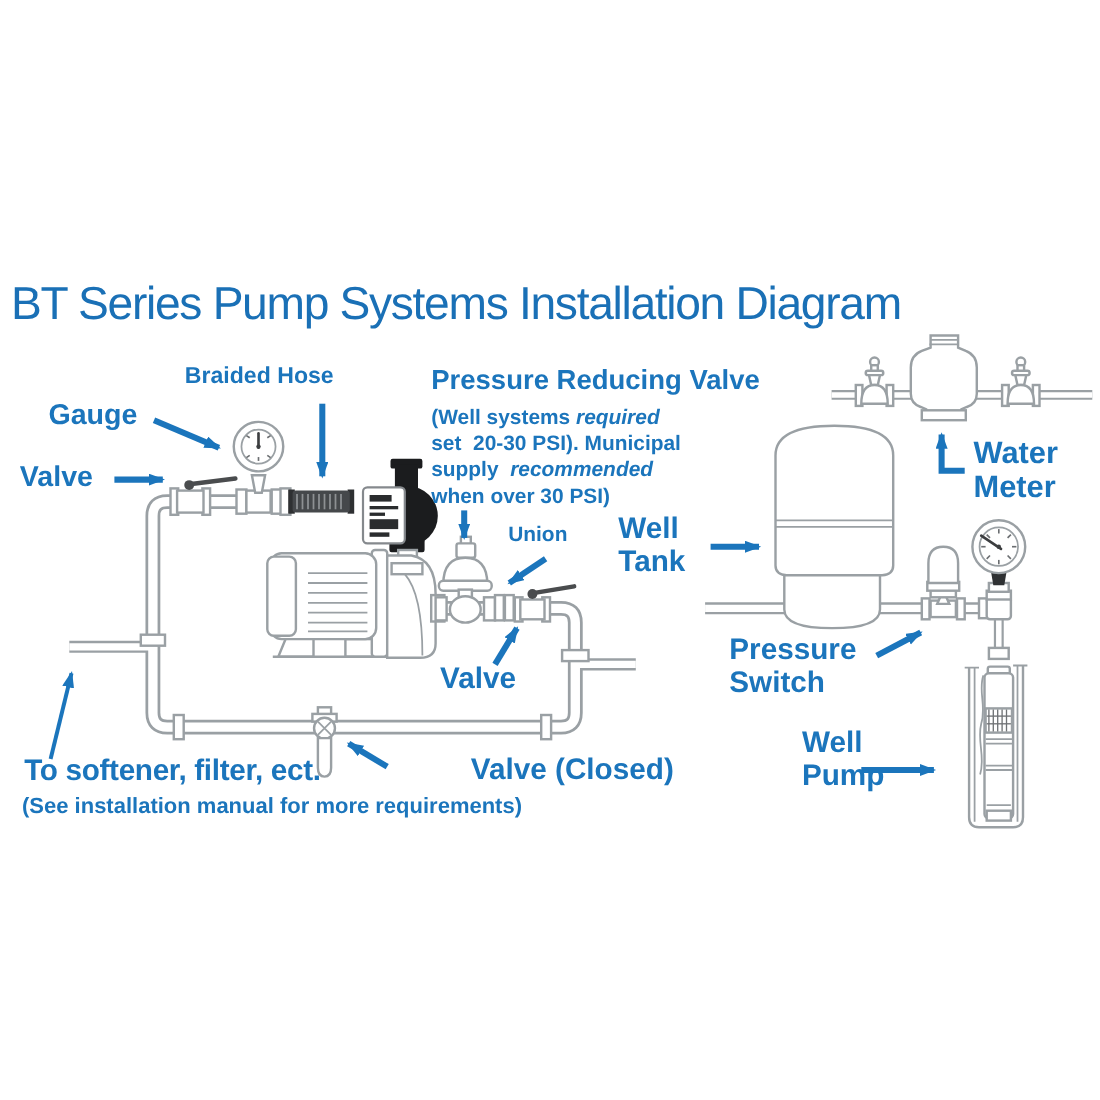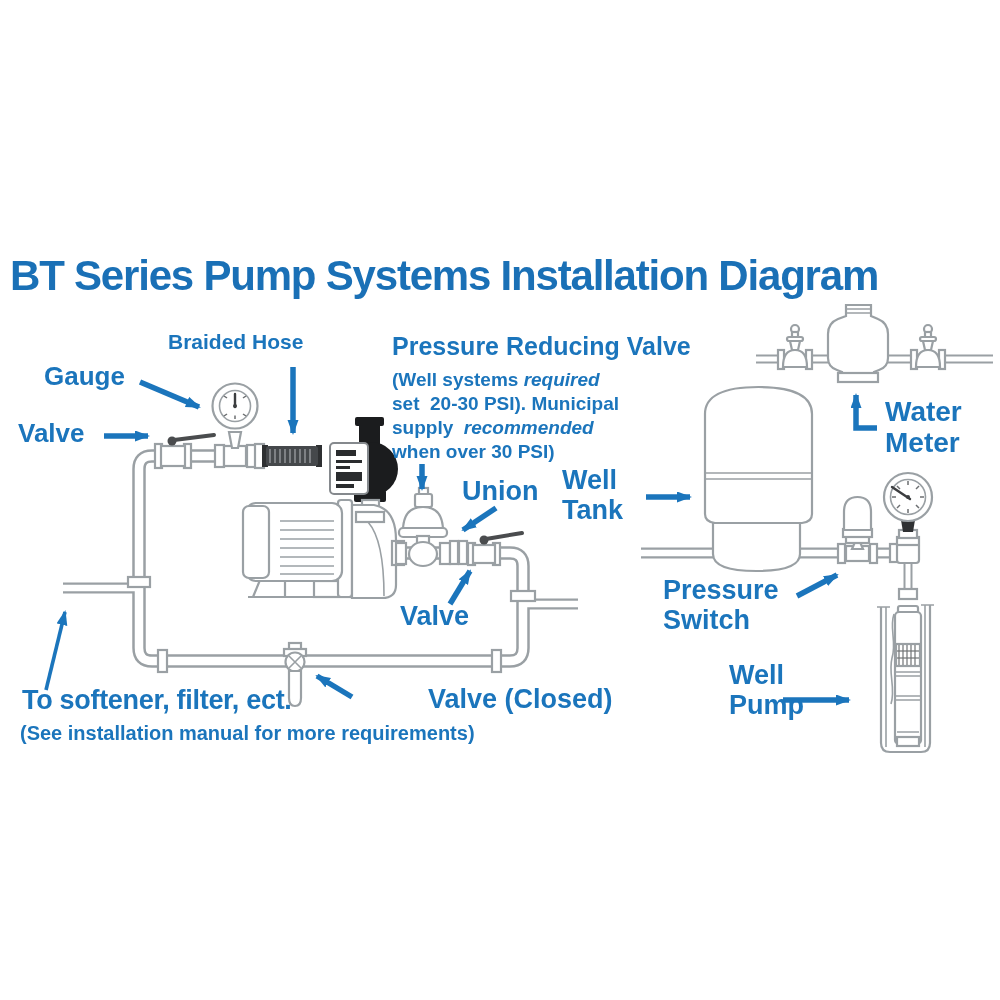--- a/index.html
+++ b/index.html
@@ -3,21 +3,21 @@
 <meta charset="utf-8">
 <style>
   :root{
     --blue:#1b75bc; --title-blue:#1a70b6; --gray:#9aa0a4; --dark:#1b1c1e; --mid:#4a4c4e;
   }
   html,body{margin:0;padding:0;background:#fff;}
   #stage{position:relative;width:1000px;height:1000px;background:#fff;overflow:hidden;
          font-family:"Liberation Sans",sans-serif;}
   #art{position:absolute;left:0;top:0;}
   .title{position:absolute;left:10px;top:252px;width:985px;white-space:nowrap;
-         font-size:42px;font-weight:bold;letter-spacing:-1.2px;color:var(--title-blue);}
+         font-size:42px;font-weight:normal;letter-spacing:-1.2px;color:var(--title-blue);}
   .lbl{position:absolute;color:var(--blue);font-weight:bold;line-height:1.1;}
   .pre{white-space:pre-wrap;}
   .em{font-style:italic;}
   
   .po{fill:none;stroke:var(--gray);stroke-width:13.5;stroke-linejoin:round;}
   .pi{fill:none;stroke:#fff;stroke-width:8.5;stroke-linejoin:round;}
   .po2{fill:none;stroke:var(--gray);stroke-width:11;}
   .pi2{fill:none;stroke:#fff;stroke-width:6.5;}
   .po3{fill:none;stroke:var(--gray);stroke-width:9;}
   .pi3{fill:none;stroke:#fff;stroke-width:5;}
@@ -295,21 +295,21 @@
   <div class="lbl" style="left:392px;top:333px;font-size:25px;">
     <div>Pressure Reducing Valve</div>
     <div style="font-size:19px;line-height:1.27;margin-top:7px;font-weight:bold;">
       <div><span class="pre">(Well systems </span><span class="em">required</span></div>
       <div class="pre">set  20-30 PSI). Municipal</div>
       <div><span class="pre">supply  </span><span class="em">recommended</span></div>
       <div>when over 30 PSI)</div>
     </div>
   </div>
 
-  <div class="lbl" style="left:462px;top:477px;font-size:27px;">Union</div>
+  <div class="lbl" style="left:462px;top:477px;font-size:19px;">Union</div>
 
   <div class="lbl" style="left:400px;top:602px;font-size:27px;">Valve</div>
 
   <div class="lbl" style="left:428px;top:685px;font-size:27px;">Valve (Closed)</div>
 
   <div class="lbl" style="left:22px;top:686px;font-size:27px;letter-spacing:-0.3px;">To softener, filter, ect.</div>
 
   <div class="lbl" style="left:20px;top:722px;font-size:20px;">(See installation manual for more requirements)</div>
 
   <div class="lbl" style="left:562px;top:466px;font-size:27px;width:80px;">Well Tank</div>

